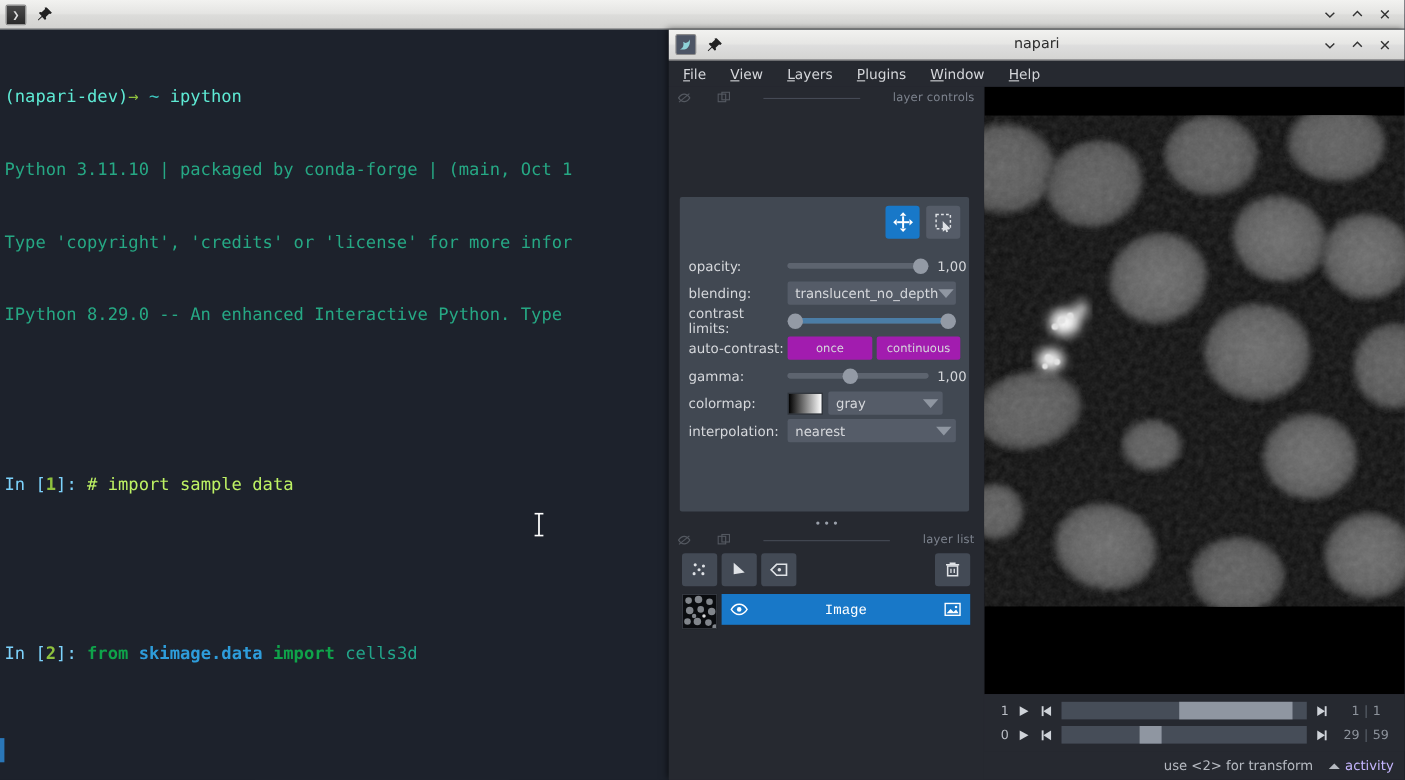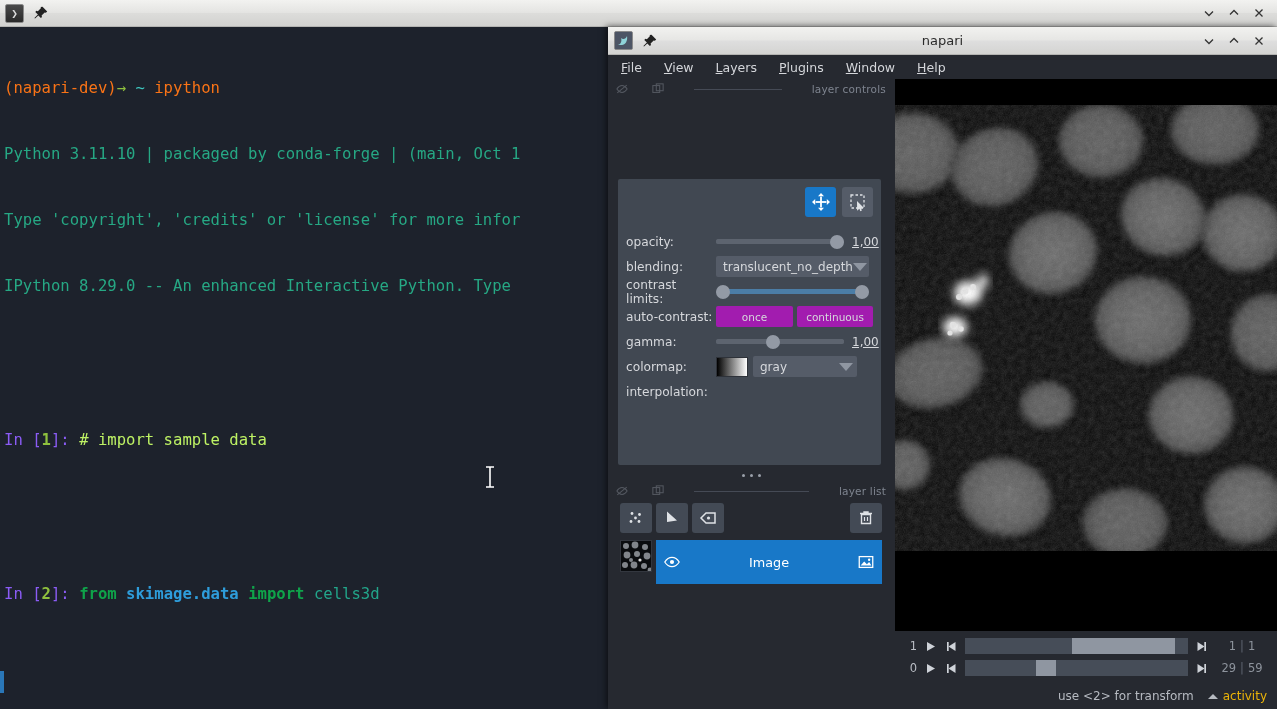--- a/index.html
+++ b/index.html
@@ -45,22 +45,22 @@
     position: absolute; left: 0; top: 27px; width: 1277px; height: 682px;
     background: #1d222c;
     padding: 6px 0 0 4px;
     font-family: "DejaVu Sans Mono", monospace;
     font-size: 15.6px;
     line-height: 22px;
     white-space: pre;
     overflow: hidden;
   }
   .t-green   { color: #26a884; }
-  .t-teal    { color: #f97316; }
-  .t-inlabel { color: #8b5cf6; }
+  .t-teal    { color: #5eead4; }
+  .t-inlabel { color: #7dd3fc; }
   .t-innum   { color: #8fc13e; font-weight: bold; }
   .t-comment { color: #bef264; }
   .t-kw      { color: #0fa34a; font-weight: bold; }
   .t-mod     { color: #2e9ddb; font-weight: bold; }
   .t-plain   { color: #22a58a; }
   .t-arrow   { color: #8fc13e; }
   .t-tilde   { color: #3ec8c0; }
   .tline { height: 22px; }
   .blank { height: 22px; }
   #term-left-marker {
@@ -143,21 +143,21 @@
   .mode-btn.active { background: #1878c8; }
 
   .slider-wrap { position:relative; width: 128px; height: 20px; display:flex; align-items:center; }
   .slider-track { position:absolute; left:0; right:0; height:5px; background:#5d646f; border-radius:3px; }
   .slider-fill { position:absolute; left:0; height:5px; background:#5d646f; border-radius:3px; }
   .slider-fill.blue { background:#4b7da6; }
   .slider-knob {
     position:absolute; width:14px; height:14px; border-radius:50%;
     background:#939aa5; top:3px;
   }
-  .slider-val { font-size:12px; color:#d6d8dc; margin-left:8px;text-decoration:underline; }
+  .slider-val { font-size:12px; color:#d6d8dc; margin-left:8px; }
 
   .combo {
     width: 153px; height: 21px; background:#555c68; border-radius:2px;
     display:flex; align-items:center; padding: 0 4px 0 7px;
     font-size:12px; color:#d6d8dc; position:relative;
   }
   .combo .caret {
     margin-left:auto; width:0;height:0;
     border-left:7px solid transparent; border-right:7px solid transparent;
     border-top:8px solid #8f96a1;
@@ -182,22 +182,22 @@
     position:absolute; left:12px; top:423px; width:262px; height:32px;
     display:flex; align-items:center; gap:4px;
   }
   .lbtn {
     width:32px; height:30px; border-radius:3px; background:#434a55;
     display:flex; align-items:center; justify-content:center;
   }
   .lbtn.sep { margin-left:auto; }
 
   #layer-row {
-    position:absolute; left:12px; top:461px; width:262px; height:44px;
-    display:flex; align-items:stretch;
+    position:absolute; left:12px; top:461px; width:262px; height:28px;
+    display:flex; align-items:stretch;font-family:Liberation Mono, monospace;
   }
   #layer-thumb {
     width:32px; height:32px; background:#0d0f12;
     border:1px solid #33373f; position:relative; overflow:hidden;
   }
   #layer-entry {
     flex:1; margin-left:4px; background:#1878c8; display:flex;
     align-items:center; padding:0 7px; position:relative;
   }
   #layer-name {
@@ -227,21 +227,21 @@
   .dim-handle { position:absolute; top:0; height:16px; background:#8f96a1; }
   .dim-vals { font-size:11.5px; color:#8d939c; width:54px; text-align:center; }
   .dim-vals .sep { color:#5d646f; margin:0 4px; }
 
   #status-bar {
     position:absolute; left:287px; top:656px; width:382px; height:26px;
     display:flex; align-items:center; justify-content:flex-end;
     padding-right:10px; gap:14px;
   }
   #status-text { font-size:12px; color:#b6bac1; }
-  #activity { font-size:12px; color:#eab308; display:flex; align-items:center; gap:5px; }
+  #activity { font-size:12px; color:#c4b5fd; display:flex; align-items:center; gap:5px; }
   #activity .up { width:0;height:0;border-left:5px solid transparent;border-right:5px solid transparent;border-bottom:5px solid #b6bac1; }
 </style>
 </head>
 <body>
 
 <div id="root">
 
   <div id="terminal-window">
 
     <div id="terminal-titlebar">
@@ -437,20 +437,26 @@
           <div class="lc-label">colormap:</div>
           <div class="lc-ctl">
             <div id="cmap-swatch"></div>
             <div class="combo" style="width:104px">
               <span>gray</span>
               <span class="caret"></span>
             </div>
           </div>
 
           <div class="lc-label">interpolation:</div>
+          <div class="lc-ctl">
+            <div class="combo">
+              <span>nearest</span>
+              <span class="caret"></span>
+            </div>
+          </div>
 
         </div>
       </div>
 
       <div id="dock-dots">
         <i></i>
           <i></i>
           <i></i>
       </div>
 

